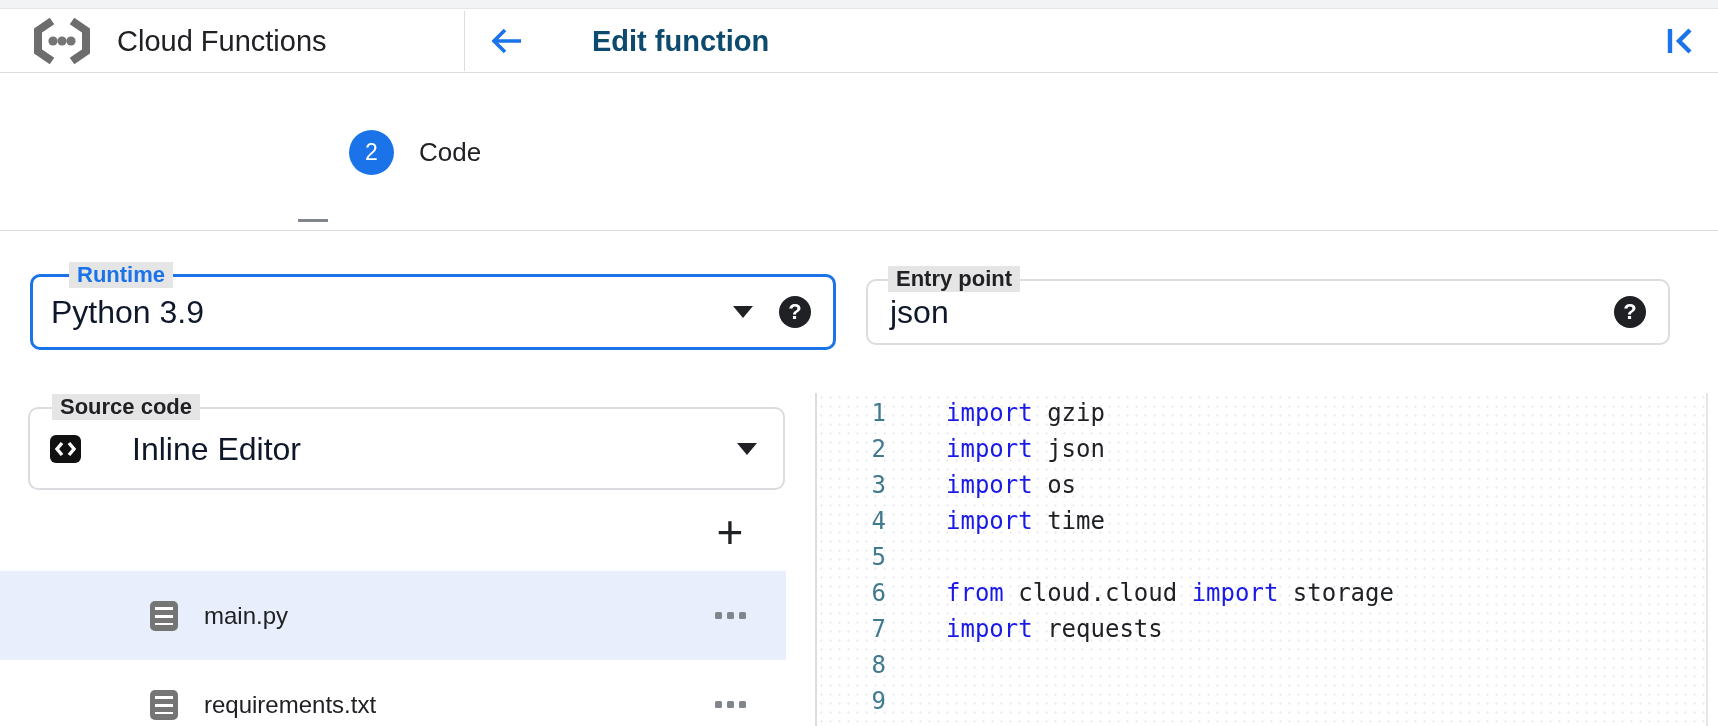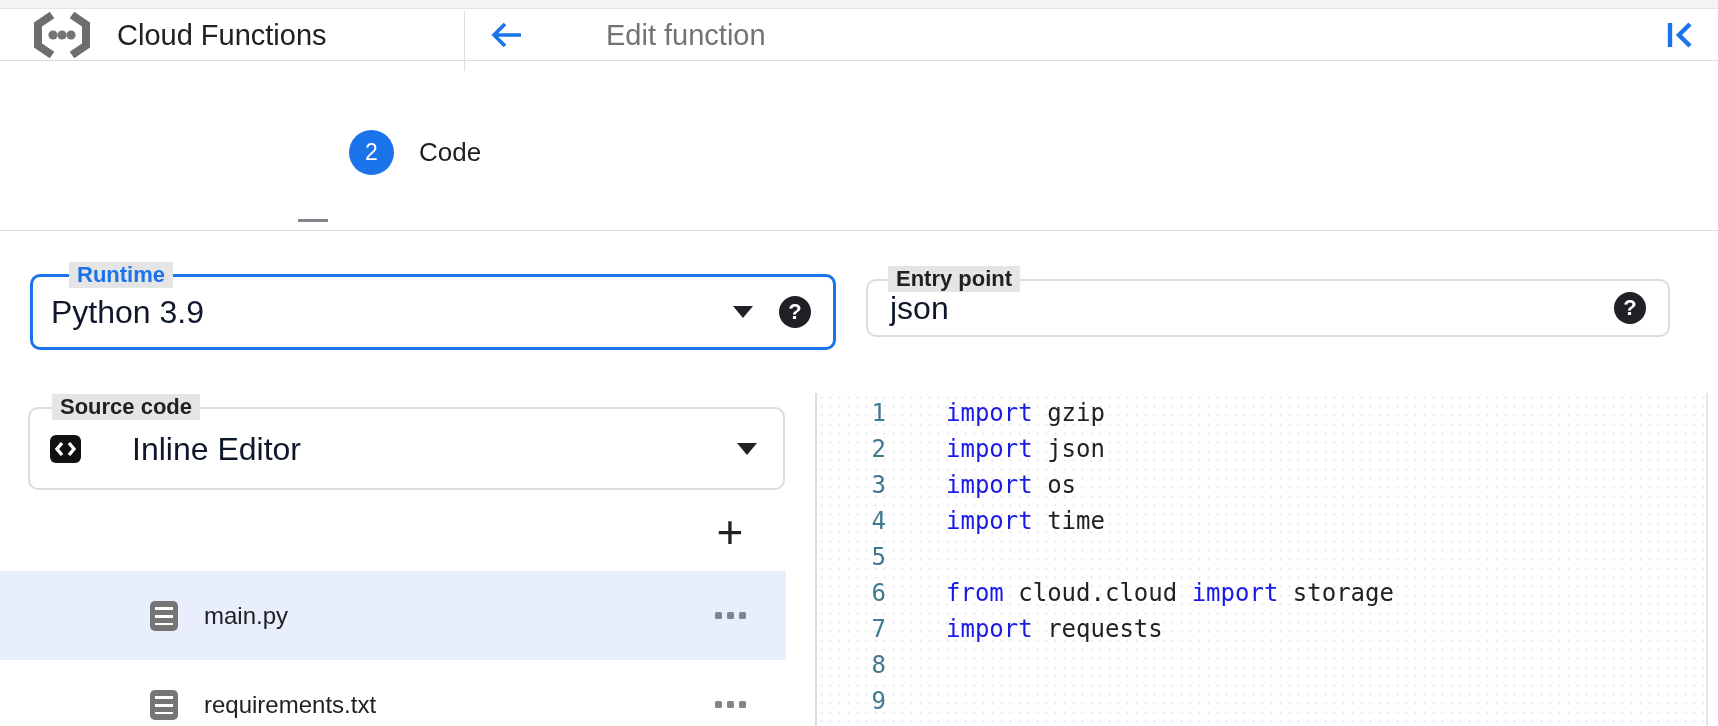--- a/index.html
+++ b/index.html
@@ -7,30 +7,30 @@
   body {
     position:relative; overflow:hidden; background:#ffffff;
     font-family:"Liberation Sans", sans-serif; color:#202124;
   }
 
   
   .top-strip { position:absolute; left:0; top:0; width:1718px; height:9px;
     background:#f1f3f4; border-bottom:1px solid #e3e5e6; }
 
   
-  .app-header { position:absolute; left:0; top:10px; width:1718px; height:51px;
+  .app-header { position:absolute; left:0; top:10px; width:1718px; height:63px;
     background:#fff; border-bottom:1px solid #dadce0; }
   .logo { position:absolute; left:30px; top:50%; transform:translateY(-50%); width:64px; height:48px; }
   .product-title { position:absolute; left:117px; top:50%; transform:translateY(-50%);
     font-size:29px; color:#202124; white-space:nowrap; }
   .header-divider { position:absolute; left:464px; top:1px; width:1px; height:60px; background:#dadce0; }
   .back-button { position:absolute; left:488px; top:50%; transform:translateY(-50%);
     width:40px; height:40px; border:none; background:transparent; cursor:pointer; }
-  .page-title { position:absolute; left:606px; top:50%; transform:translateY(-50%);
-    font-size:29px; color:#737373; white-space:nowrap; }
+  .page-title { position:absolute; left:592px; top:50%; transform:translateY(-50%);
+    font-size:29px; color:#0c4a6e; white-space:nowrap;font-weight:bold; }
   .collapse-button { position:absolute; left:1664px; top:50%; transform:translateY(-50%);
     width:40px; height:40px; border:none; background:transparent; cursor:pointer; }
 
   
   .stepper { position:absolute; left:0; top:74px; width:1718px; height:157px;
     background:#fff; border-bottom:1px solid #dadce0; }
   .step { position:absolute; top:0; height:100%; display:flex; align-items:center; cursor:pointer; }
   .step-circle { width:45px; height:45px; border-radius:50%; background:#1a73e8;
     display:flex; align-items:center; justify-content:center; flex:0 0 auto; }
   .step-number { color:#fff; font-size:23px; font-weight:500; }
@@ -51,21 +51,21 @@
     width:32px; height:32px; border-radius:50%; background:#202124; border:none; cursor:pointer;
     color:#fff; font-size:22px; font-weight:700; line-height:32px; text-align:center; padding:0;
     font-family:"Liberation Sans", sans-serif; }
 
   .runtime-field { left:30px; top:274px; width:806px; height:76px; border:3px solid #1a73e8; }
   .runtime-field .field-label { left:36px; color:#1a73e8; }
   .runtime-field .field-value { left:18px; }
   .runtime-field .caret-down { right:80px; }
   .runtime-field .help-button { right:22px; }
 
-  .entry-field { left:866px; top:279px; width:804px; height:58px; border:2px solid #dadce0; }
+  .entry-field { left:866px; top:279px; width:804px; height:66px; border:2px solid #dadce0; }
   .entry-field .field-label { left:20px; }
   .entry-field .field-value { left:22px; }
   .entry-field .help-button { right:22px; }
 
   .source-field { left:28px; top:407px; width:757px; height:83px; border:2px solid #dadce0; }
   .source-field .field-label { left:22px; }
   .source-field .field-value { left:102px; }
   .source-field .caret-down { right:26px; }
   .code-badge { position:absolute; left:20px; top:50%; transform:translateY(-50%);
     width:31px; height:28px; background:#111; border-radius:6px;

